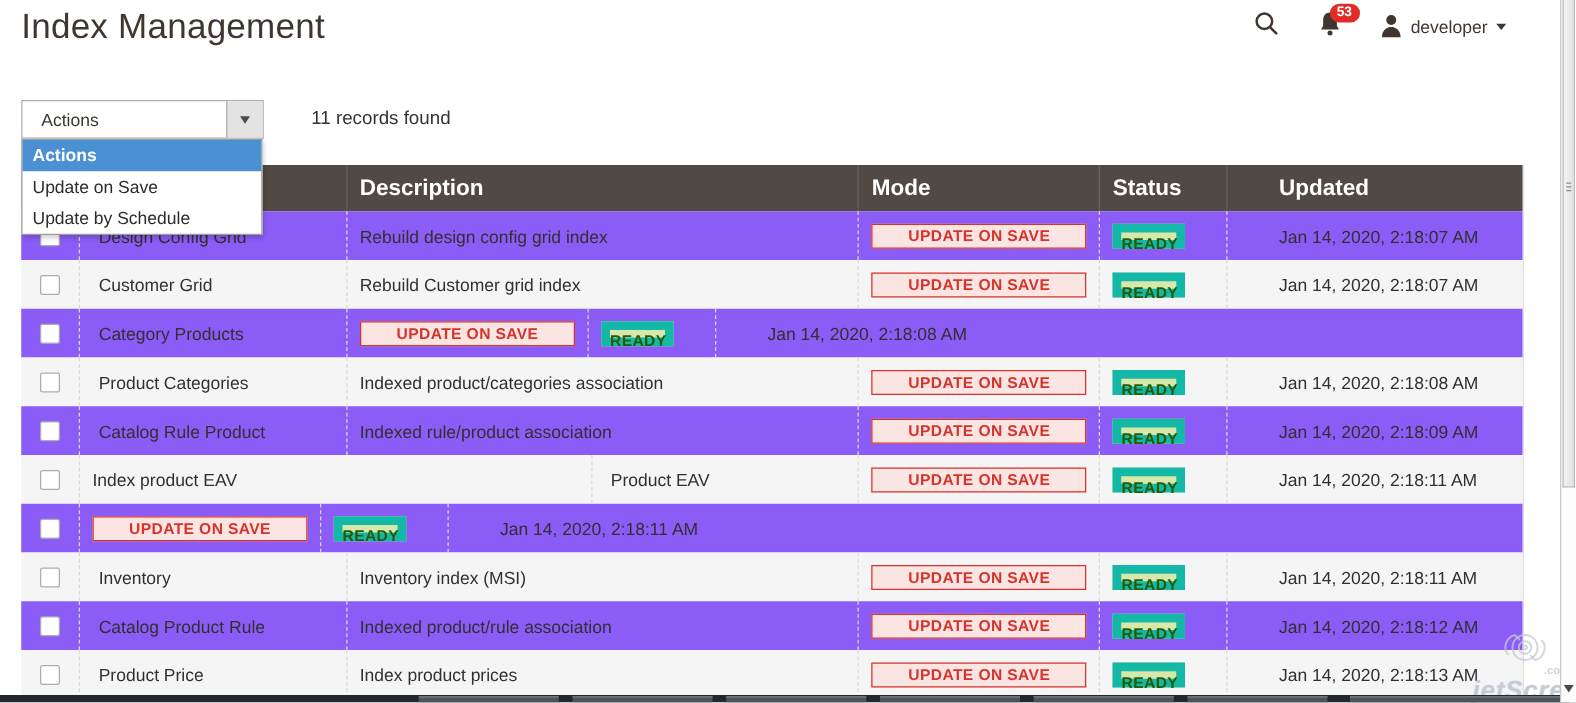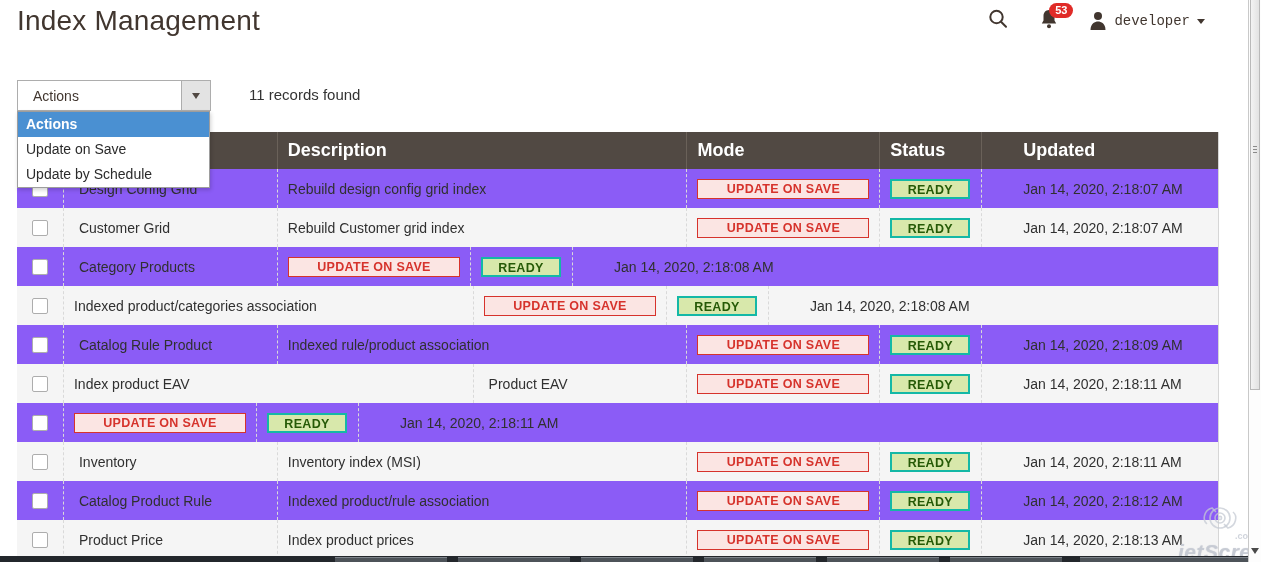--- a/index.html
+++ b/index.html
@@ -7,21 +7,21 @@
     font-family:"Liberation Sans","DejaVu Sans",sans-serif; position:relative; }
 
   
   .page-title { position:absolute; left:17px; top:5px; font-size:28px; font-weight:400;
     color:#41362f; letter-spacing:.2px; }
   .top-icons { position:absolute; top:8px; right:56px; display:flex; align-items:flex-end; gap:30px; }
   .icon-btn { position:relative; display:flex; align-items:center; color:#41362f; cursor:pointer; }
   .notif-badge { position:absolute; left:10px; top:-5px; background:#e02b27; color:#fff;
     font-size:11px; font-weight:bold; line-height:15px; min-width:24px; text-align:center;
     border-radius:8px; padding:0 5px; }
-  .user-menu { display:flex; align-items:center; gap:7px; color:#41362f; font-size:14px; cursor:pointer;font-family:Liberation Mono, monospace; }
+  .user-menu { display:flex; align-items:center; gap:7px; color:#41362f; font-size:14px; cursor:pointer; }
   .caret-down { width:0; height:0; border-left:4px solid transparent; border-right:4px solid transparent;
     border-top:5px solid #41362f; margin-top:2px; }
 
   
   .actions-select { position:absolute; left:17px; top:80px; width:194px; height:31px;
     border:1px solid #adadad; background:#fff; display:flex; align-items:center; cursor:pointer; }
   .actions-select .sel-label { flex:1; padding-left:15px; font-size:14px; color:#41362f; }
   .actions-select .sel-arrow { width:29px; height:100%; background:#e3e3e3;
     border-left:1px solid #adadad; display:flex; align-items:center; justify-content:center; }
   .sel-arrow-glyph { width:0; height:0; border-left:4px solid transparent; border-right:4px solid transparent;
@@ -50,21 +50,21 @@
   .col-mode   { width:193px; }
   .col-status { width:102px; }
   .col-upd    { width:237px;padding-left:41px; }
 
   input.row-check { appearance:none; -webkit-appearance:none; width:16px; height:16px;
     border:1px solid #adadad; border-radius:2px; background:#fff; cursor:pointer; }
 
   .badge { display:inline-block; text-align:center; font-weight:bold; font-size:12.5px;
     line-height:18px; height:20px; letter-spacing:.3px; }
   .badge-mode { width:172px; background:#fbe5e3; border:1px solid #d6332c; color:#d6332c; }
-  .badge-status { width:80px; background:#d8e8ab; border:2px solid #14b8a6; color:#265a07; }
+  .badge-status { width:58px; background:#d8e8ab; border:7px solid #14b8a6; color:#265a07; }
 
   
   .scrollbar { position:absolute; right:0; top:0; width:13px; height:562px; background:#fdfdfd;
     border-left:1px solid #c9c9c9; z-index:30; }
   .scroll-thumb { position:absolute; left:1px; right:1px; top:0; height:390px;
     background:linear-gradient(90deg,#f3f3f3,#e2e2e2); border:1px solid #b9b9b9; border-top:none;
     cursor:pointer; }
   .scroll-grip { position:absolute; left:2px; right:2px; top:146px; }
   .scroll-grip i { display:block; height:1px; background:#8a8a8a; margin-bottom:2px; }
   .scroll-down-arrow { position:absolute; right:2px; bottom:8px; width:0; height:0;
@@ -180,20 +180,21 @@
     <div class="cell col-status">
       <span class="badge badge-status">READY</span>
     </div>
     <div class="cell col-upd">Jan 14, 2020, 2:18:08 AM</div>
   </div>
 
   <div class="row alt">
     <div class="cell col-check">
       <input type="checkbox" class="row-check" style="">
     </div>
+    <div class="cell col-index">Product Categories</div>
     <div class="cell col-desc">Indexed product/categories association</div>
     <div class="cell col-mode">
       <span class="badge badge-mode">UPDATE ON SAVE</span>
     </div>
     <div class="cell col-status">
       <span class="badge badge-status">READY</span>
     </div>
     <div class="cell col-upd">Jan 14, 2020, 2:18:08 AM</div>
   </div>
 

